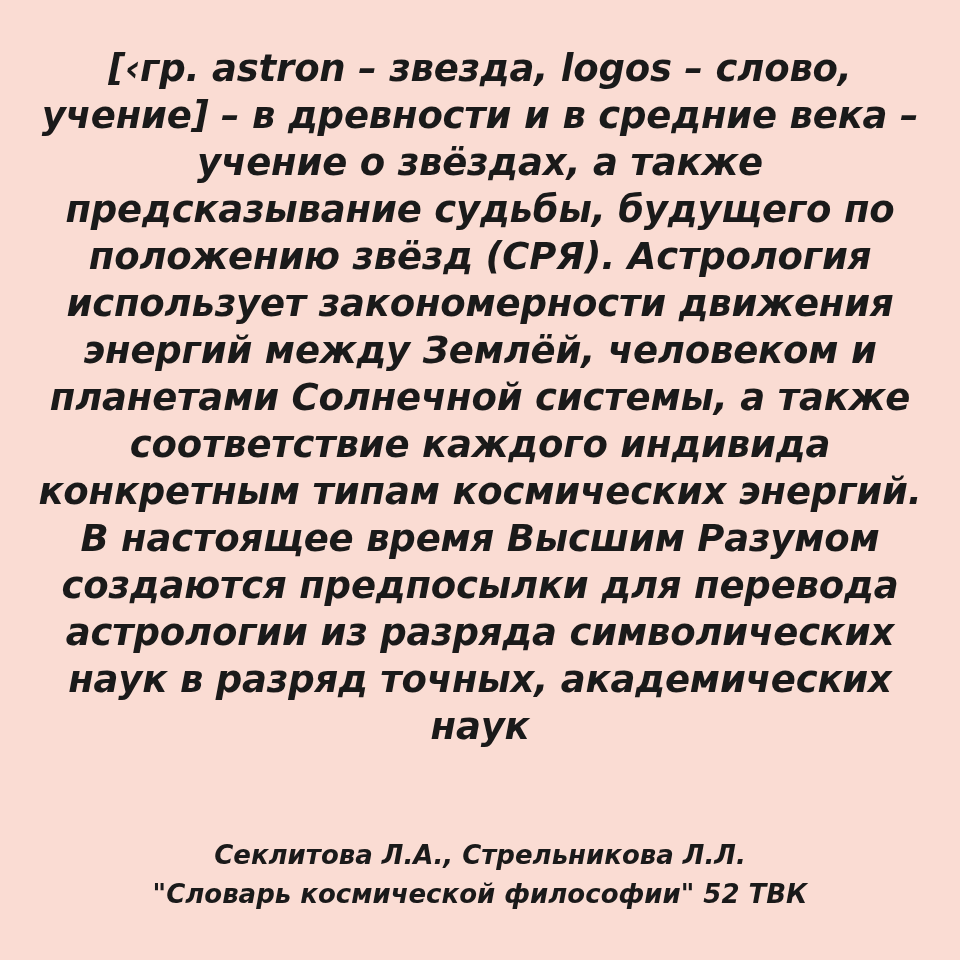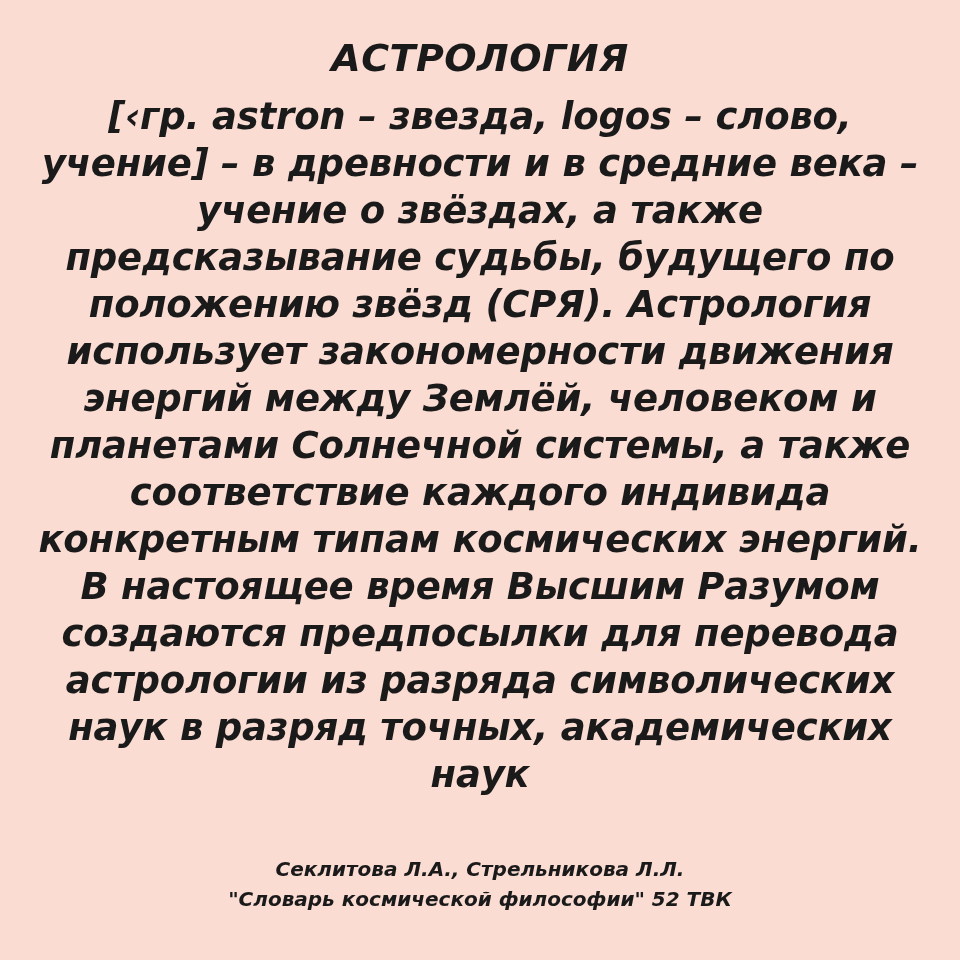--- a/index.html
+++ b/index.html
@@ -45,35 +45,34 @@
     margin-top: 12px;
   }
   .attribution {
     margin-top: auto;
     width: 100%;
     text-align: center;
     color: #1a1a1a;
     font-family: "DejaVu Sans", sans-serif;
     font-style: italic;
     font-weight: bold;
-    font-size: 20px;
+    font-size: 26px;
     line-height: 1.5;
     padding-bottom: 26px;
   }
   .attribution .line {
     display: block;
   }
 </style>
 </head>
 <body>
 
 <div class="card">
 
   <div class="definition">
-    <span class="term-line">АСТРОЛОГИЯ</span>
     <span class="body-text">[‹гр. astron – звезда, logos – слово, учение] – в древности и в средние века – учение о звёздах, а также предсказывание судьбы, будущего по положению звёзд (СРЯ). Астрология использует закономерности движения энергий между Землёй, человеком и планетами Солнечной системы, а также соответствие каждого индивида конкретным типам космических энергий. В настоящее время Высшим Разумом создаются предпосылки для перевода астрологии из разряда символических наук в разряд точных, академических наук</span>
   </div>
 
   <div class="attribution">
     <span class="line">Секлитова Л.А., Стрельникова Л.Л.</span>
     <span class="line">"Словарь космической философии" 52 ТВК</span>
   </div>
 
 </div>
 

